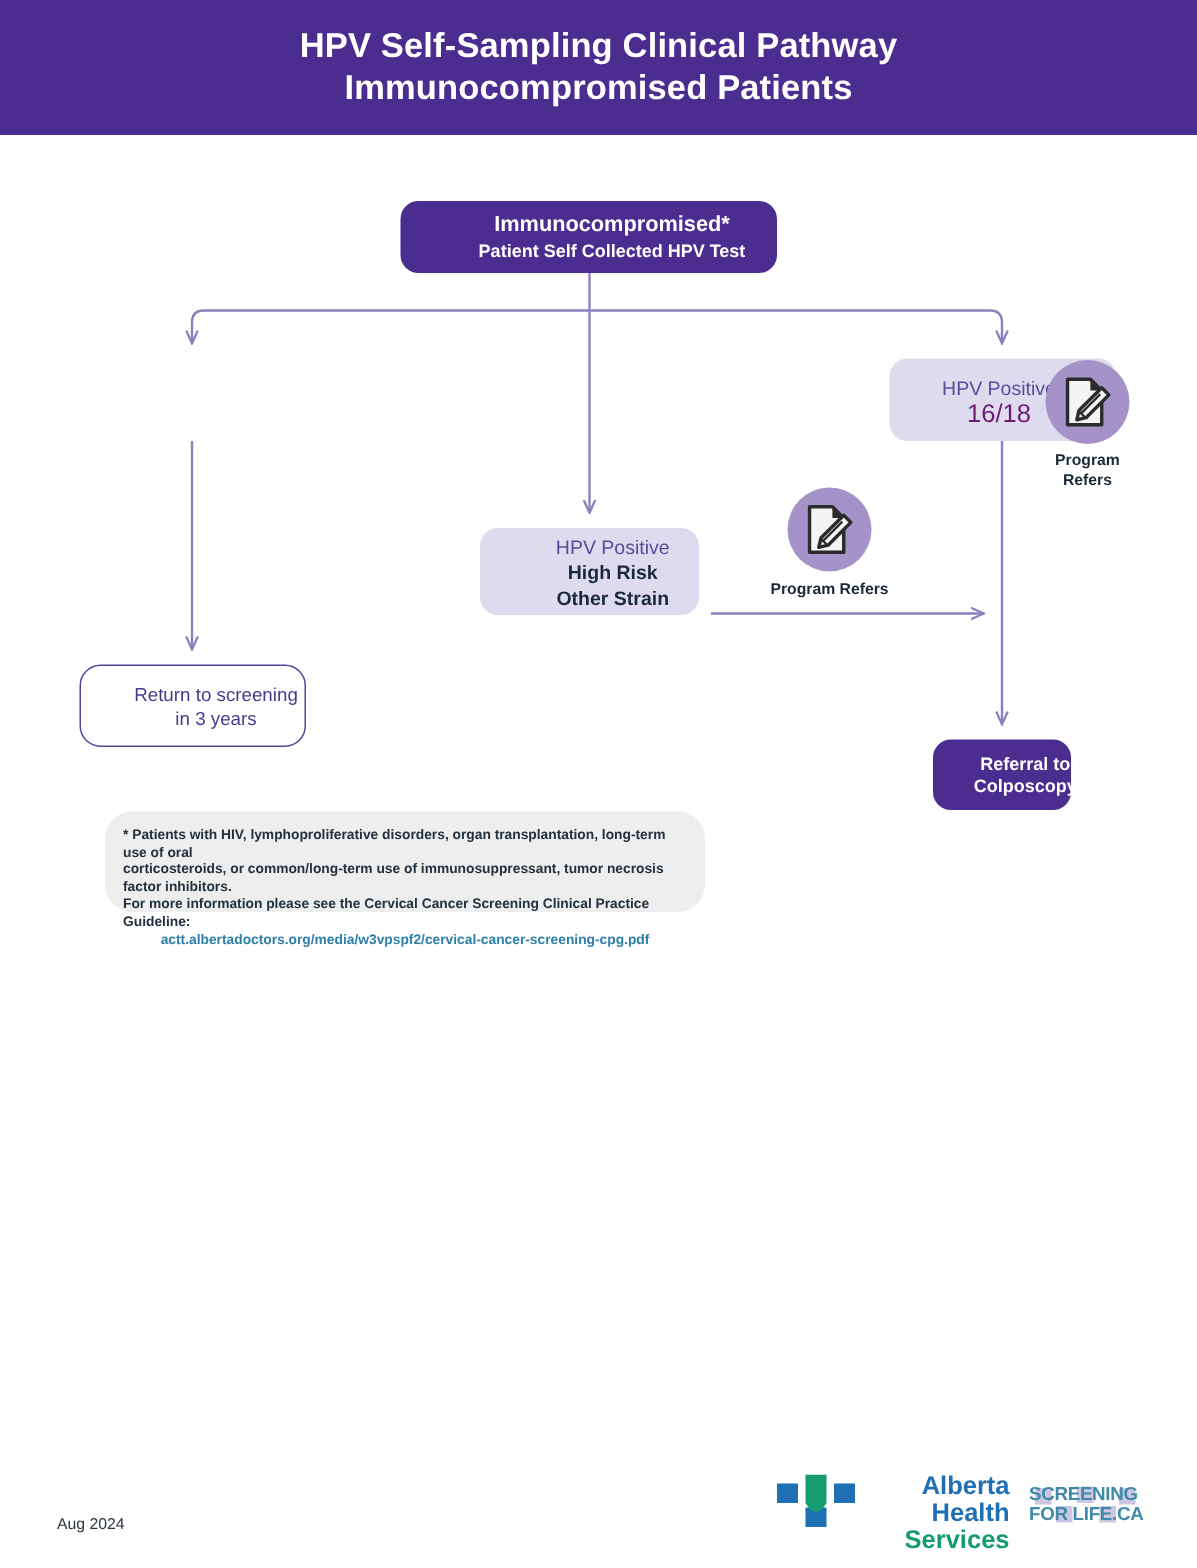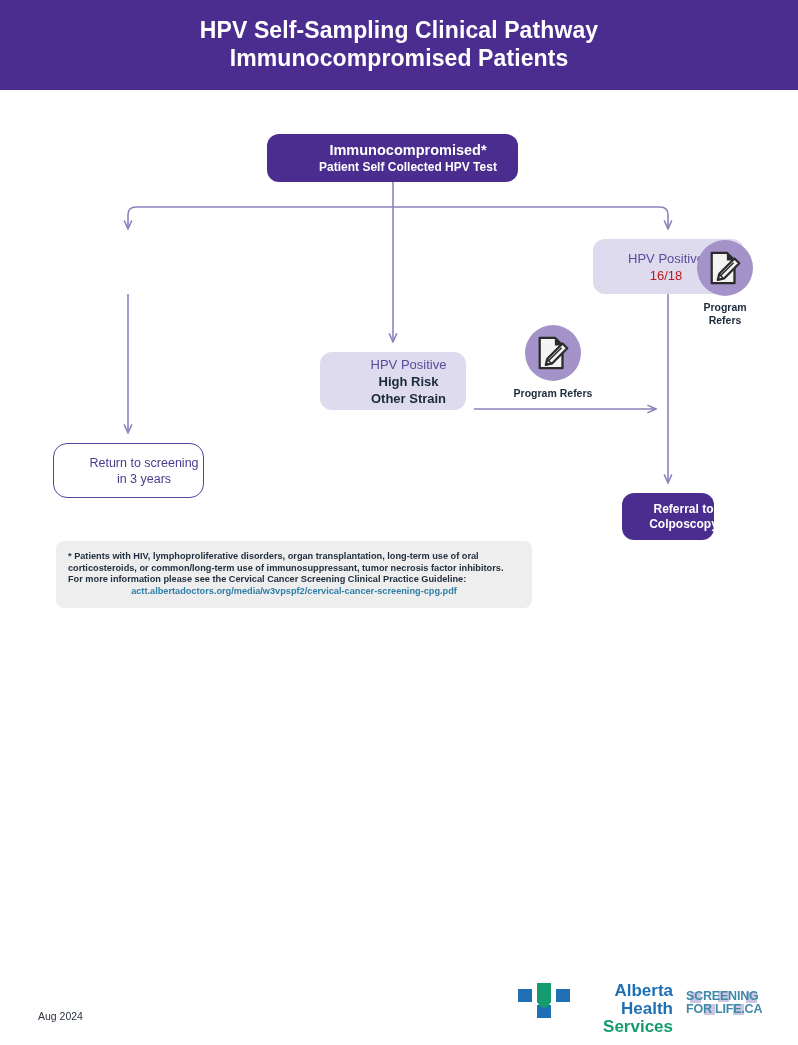--- a/index.html
+++ b/index.html
@@ -81,21 +81,21 @@
     left: 593px; top: 239px;
     width: 151px; height: 55px;
     align-items: flex-start;
     padding-left: 18px;
   }
   #node-hpv-positive-1618 .inner {
     display: flex; flex-direction: column; align-items: center;
     width: 110px;
   }
   #node-hpv-positive-1618 .line1 { font-size: 13px; color: #5b4a9c; line-height: 17px; }
-  #node-hpv-positive-1618 .line2 { font-size: 13px; color: #b91c1c; line-height: 17px; }
+  #node-hpv-positive-1618 .line2 { font-size: 17px; color: #701a75; line-height: 17px; }
 
   #node-hpv-positive-other {
     left: 320px; top: 352px;
     width: 146px; height: 58px;
   }
   #node-hpv-positive-other .line1 { font-size: 13px; color: #5b4a9c; line-height: 17px; }
   #node-hpv-positive-other .line2,
   #node-hpv-positive-other .line3 {
     font-size: 13px; color: #1b2a3a; font-weight: bold; line-height: 17px;
   }
@@ -146,24 +146,24 @@
   #connectors {
     position: absolute;
     left: 0; top: 0;
     width: 798px; height: 1045px;
     pointer-events: none;
   }
 
   
   #footnote-box {
     position: absolute;
-    left: 56px; top: 541px;
-    width: 476px; height: 67px;
+    left: 70px; top: 541px;
+    width: 400px; height: 67px;
     background: #eeeeee;
-    border-radius: 8px;
+    border-radius: 18px;
     padding: 10px 12px 0 12px;
   }
   #footnote-box p {
     margin: 0;
     font-size: 9.2px;
     line-height: 11.6px;
     color: #22303f;
     font-weight: bold;
   }
   #footnote-box .link {

